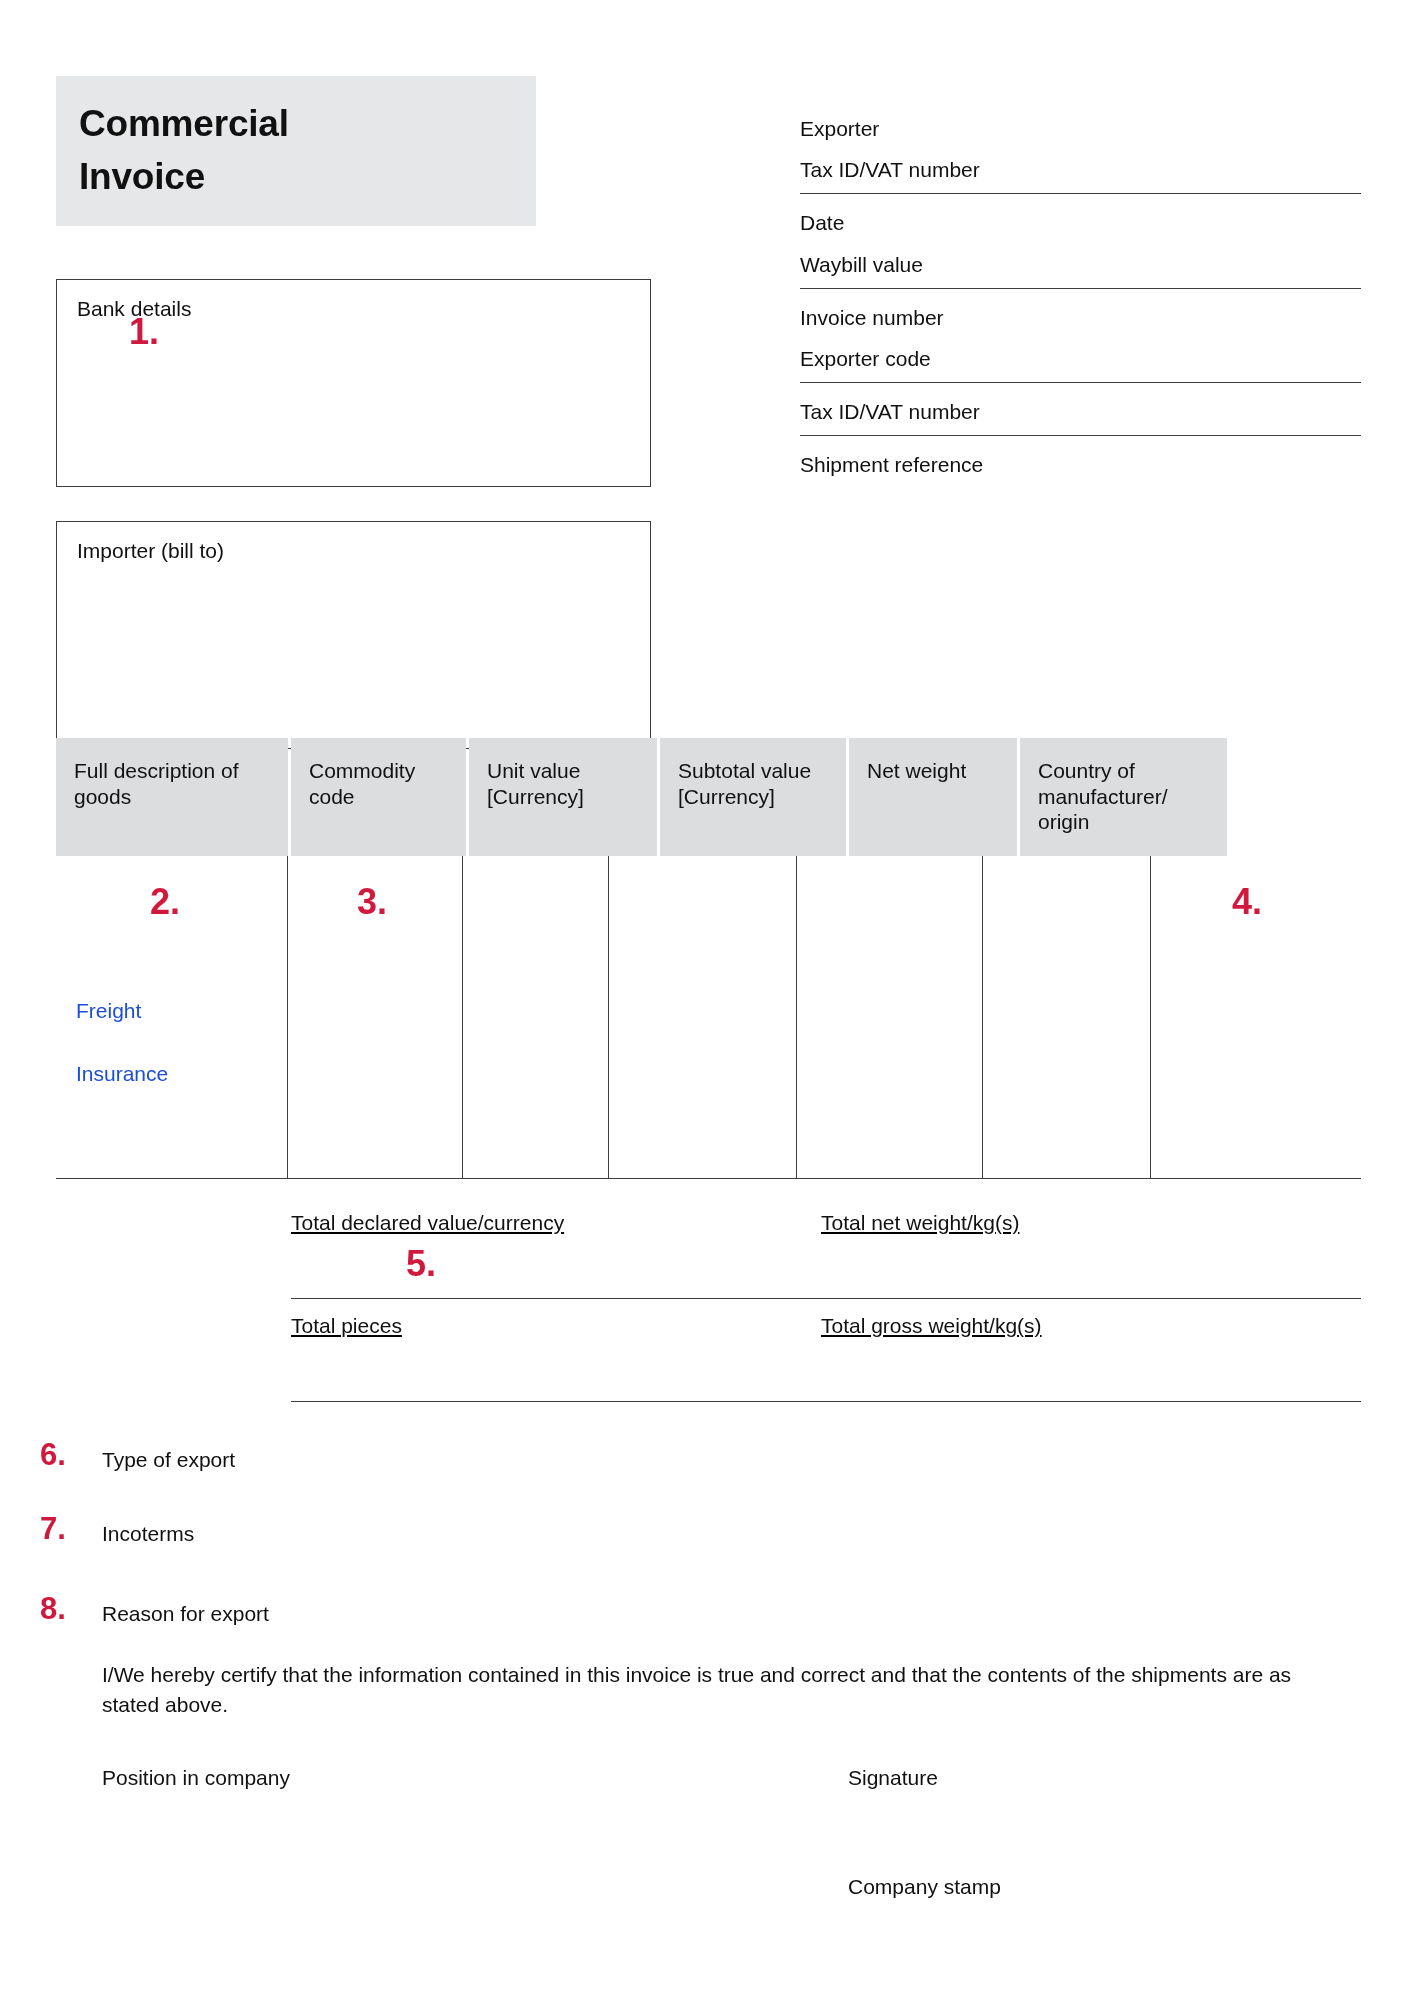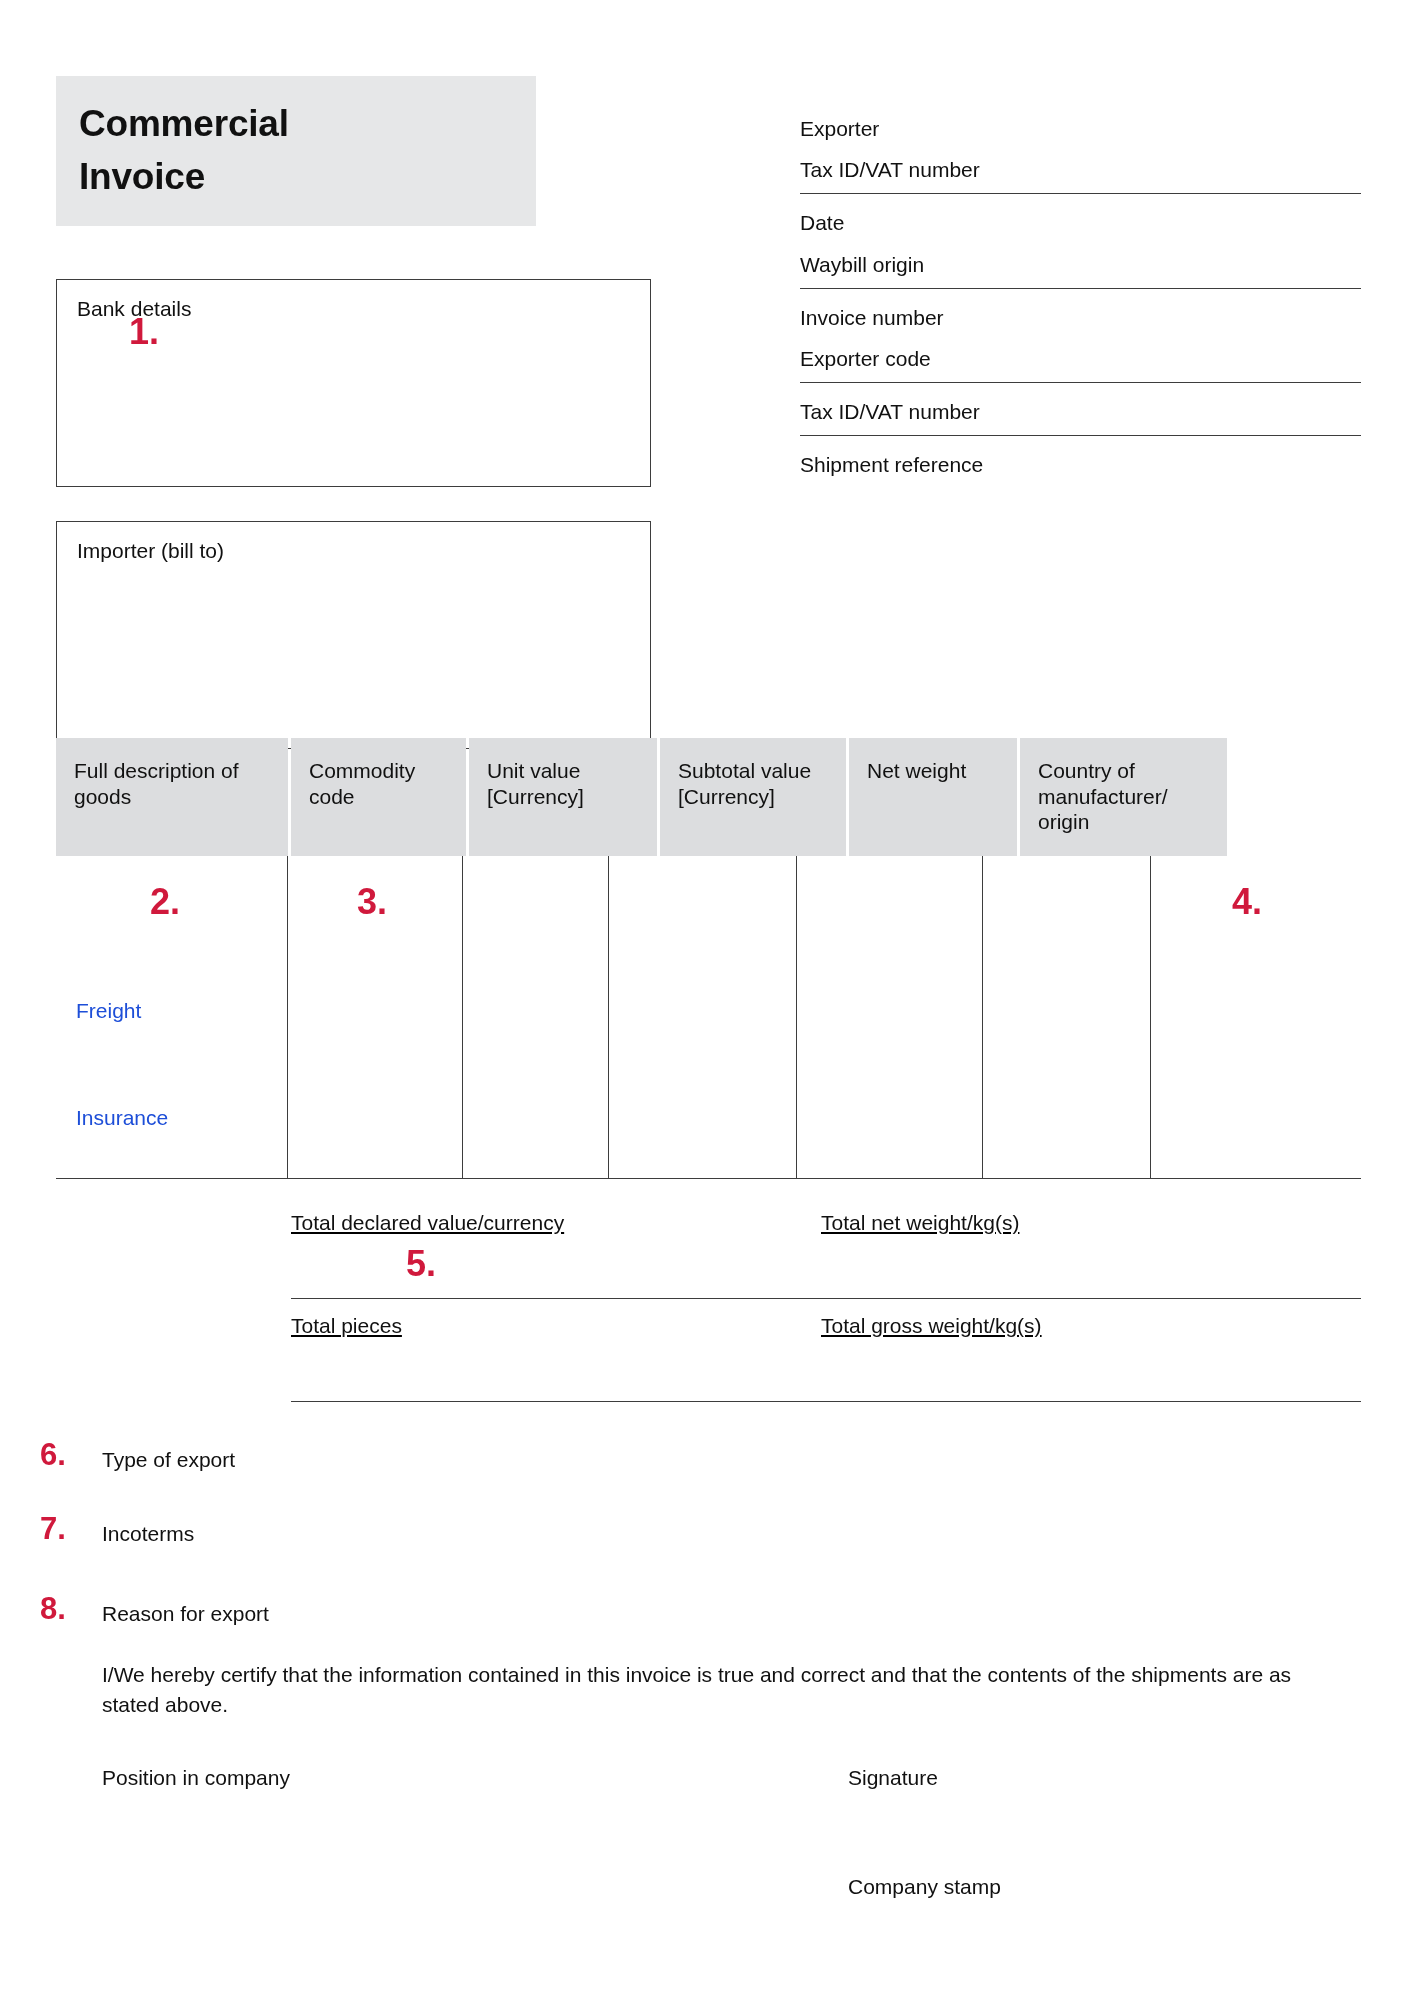--- a/index.html
+++ b/index.html
@@ -107,21 +107,21 @@
   .td.first { border-left: none; }
   .td.last { border-right: none; }
   .cell-line {
     position: absolute;
     left: 20px;
     font-size: 21px;
     line-height: 1.2;
     color: #1d4ed8;
   }
   .c-freight   { top: 142px; }
-  .c-insurance { top: 205px; margin-top: 44px; }
+  .c-insurance { top: 205px; }
 
   
   .w1 { width: 232px; }
   .w2 { width: 175px; }
   .w3 { width: 146px; }
   .w4 { width: 188px; }
   .w5 { width: 186px; }
   .w6 { width: 168px; }
   .w7 { width: 207px; }
 
@@ -232,21 +232,21 @@
     <div class="box-label">Importer (bill to)</div>
   </div>
 
   <div class="rcol">
     <div class="rgroup">
       <div class="rfield">Exporter</div>
       <div class="rfield">Tax ID/VAT number</div>
     </div>
     <div class="rgroup">
       <div class="rfield">Date</div>
-      <div class="rfield">Waybill origin</div>
+      <div class="rfield">Waybill value</div>
     </div>
     <div class="rgroup">
       <div class="rfield">Invoice number</div>
       <div class="rfield">Exporter code</div>
     </div>
     <div class="rgroup">
       <div class="rfield">Tax ID/VAT number</div>
     </div>
     <div class="rgroup last">
       <div class="rfield">Shipment reference</div>

